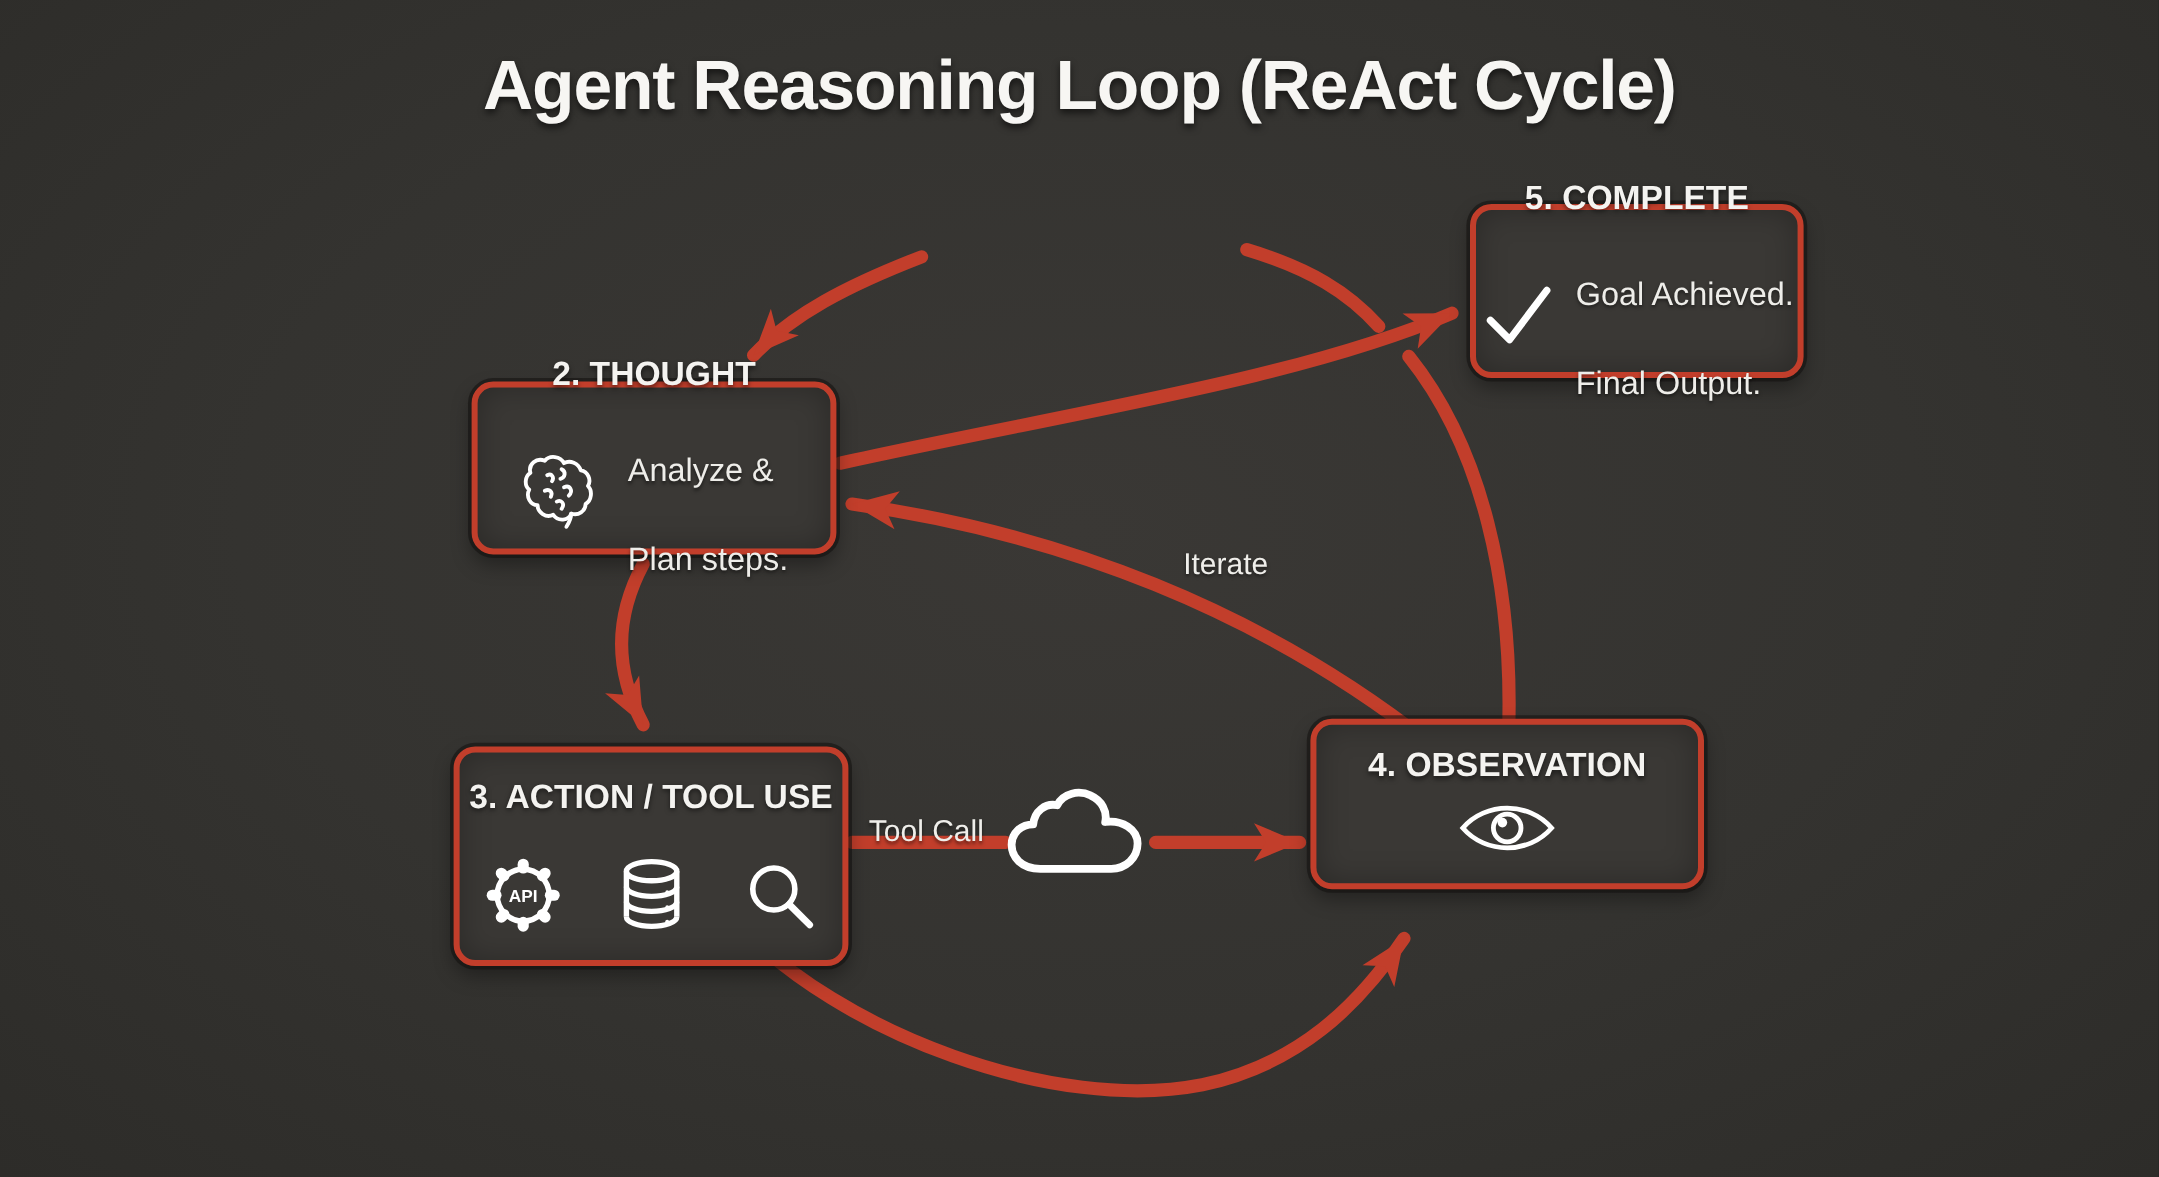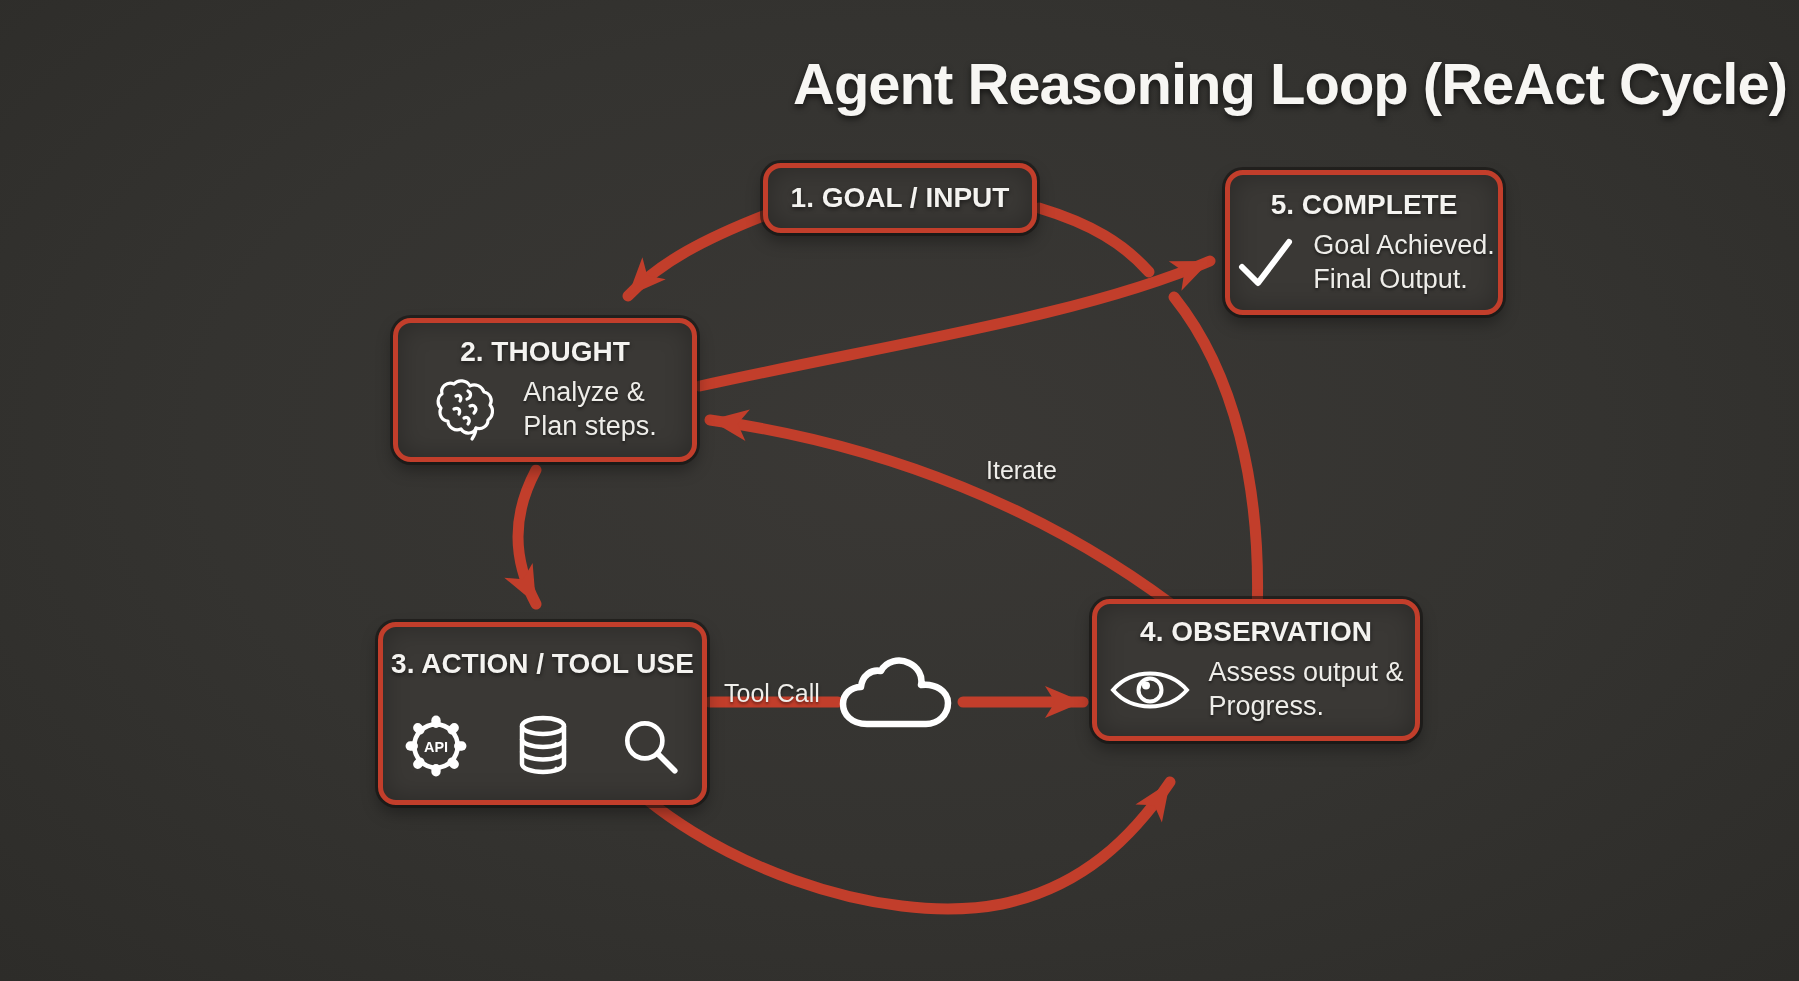--- a/index.html
+++ b/index.html
@@ -3,39 +3,39 @@
 <meta charset="utf-8">
 <style>
   html,body{margin:0;padding:0;background:#242321;}
   .canvas{
     position:relative;width:1799px;height:981px;overflow:hidden;
     background:radial-gradient(ellipse at 50% 45%, #3a3835 0%, #343330 55%, #2d2c29 100%);
     font-family:"Liberation Sans", sans-serif;
     color:#f2f1ee;
   }
   .page-title{
-    position:absolute;left:0;right:0;top:38px;margin:12px;
-    text-align:right;font-size:58px;font-weight:bold;letter-spacing:-1px;
+    position:absolute;left:0;right:0;top:38px;margin:0;
+    text-align:center;font-size:58px;font-weight:bold;letter-spacing:-1px;
     color:#f7f6f3;text-shadow:0 3px 6px rgba(0,0,0,.6);
   }
   svg.arrow-layer{position:absolute;left:0;top:0;width:1799px;height:981px;}
   .node{
     position:absolute;box-sizing:border-box;
     border:5px solid #c23e2b;border-radius:18px;
     background:#3a3835;
     box-shadow:0 0 0 3px rgba(18,17,15,.55), 0 8px 16px rgba(0,0,0,.35), inset 0 0 26px rgba(0,0,0,.28);
     display:flex;flex-direction:column;align-items:center;justify-content:center;
   }
   .node-title{
     font-size:28px;font-weight:bold;color:#f4f3f0;
     text-shadow:0 2px 4px rgba(0,0,0,.55);white-space:nowrap;
   }
   .node-content{display:flex;align-items:center;gap:16px;margin-top:8px;}
   .node-body{font-size:27px;line-height:1.25;color:#eeede9;text-shadow:0 2px 3px rgba(0,0,0,.5);}
-  .node-body span{display:block;}
+  .node-body span{display:block;margin-top:40px;}
   .icon-row{display:flex;align-items:flex-start;gap:42px;margin-top:10px;}
   .edge-label{
     position:absolute;font-size:25px;color:#efeeea;
     text-shadow:0 2px 3px rgba(0,0,0,.5);white-space:nowrap;
   }
   
   #node-goal{left:763px;top:163px;width:274px;height:70px;}
   #node-thought{left:393px;top:318px;width:304px;height:144px;}
   #node-action{left:378px;top:622px;width:329px;height:183px;gap:23px;}
   #node-observation{left:1092px;top:599px;width:328px;height:142px;}
@@ -73,23 +73,20 @@
 
   <div id="label-tool-call" class="edge-label">Tool Call</div>
   <div id="label-iterate" class="edge-label">Iterate</div>
 
   <div class="cloud-wrap">
     <svg class="wicon" width="126" height="86" viewBox="0 0 126 86">
       <path d="M 31 68 C 15 68 7 58 7 48 C 7 38 15 31 25 31 C 26 20 35 13 45 15 C 50 5 63 2 73 7 C 82 11 87 20 85 29 C 99 27 112 35 112 47 C 112 59 102 68 90 68 Z" fill="none" stroke="#ffffff" stroke-width="6.5" stroke-linejoin="round"></path>
     </svg>
   </div>
 
-  <div id="node-goal" class="node">
-    <div class="node-title">1. GOAL / INPUT</div>
-  </div>
 
   <div id="node-thought" class="node">
     <div class="node-title">2. THOUGHT</div>
     <div class="node-content">
       <span>
         <svg class="wicon" width="74" height="66" viewBox="0 0 74 66" fill="none" stroke="#ffffff" stroke-width="3.2" stroke-linecap="round" stroke-linejoin="round">
           <path d="M 37 9 C 34 3 25 2 21 7 C 14 4 7 10 9 17 C 4 20 4 28 8 31 C 5 37 9 44 15 44 C 15 50 22 55 28 52 C 32 58 41 57 43 51 C 49 53 55 49 55 43 C 60 40 61 32 57 28 C 60 23 57 16 51 15 C 49 9 42 6 37 9 Z"></path>
           <path d="M 43 51 C 43 56 41 59 39 62"></path>
           <path d="M 23 19 C 27 17 29 21 27 24"></path>
           <path d="M 35 14 C 39 16 38 21 34 22"></path>
@@ -149,24 +146,20 @@
   <div id="node-observation" class="node">
     <div class="node-title">4. OBSERVATION</div>
     <div class="node-content">
       <span>
         <svg class="wicon" width="84" height="56" viewBox="0 0 84 56" fill="none" stroke="#ffffff" stroke-width="4">
           <path d="M 5 28 C 24 6 60 6 79 28 C 60 50 24 50 5 28 Z"></path>
           <circle cx="42" cy="28" r="11.5"></circle>
           <circle cx="38" cy="23.5" r="4" fill="#ffffff" stroke="none"></circle>
         </svg>
       </span>
-      <div class="node-body">
-        <span>Assess output &amp;</span>
-        <span>Progress.</span>
-      </div>
     </div>
   </div>
 
   <div id="node-complete" class="node">
     <div class="node-title">5. COMPLETE</div>
     <div class="node-content">
       <span>
         <svg class="wicon" width="64" height="64" viewBox="0 0 64 64" fill="none" stroke="#ffffff" stroke-width="6" stroke-linecap="round" stroke-linejoin="round">
           <path d="M 9 36 L 25 52 L 56 11"></path>
         </svg>

